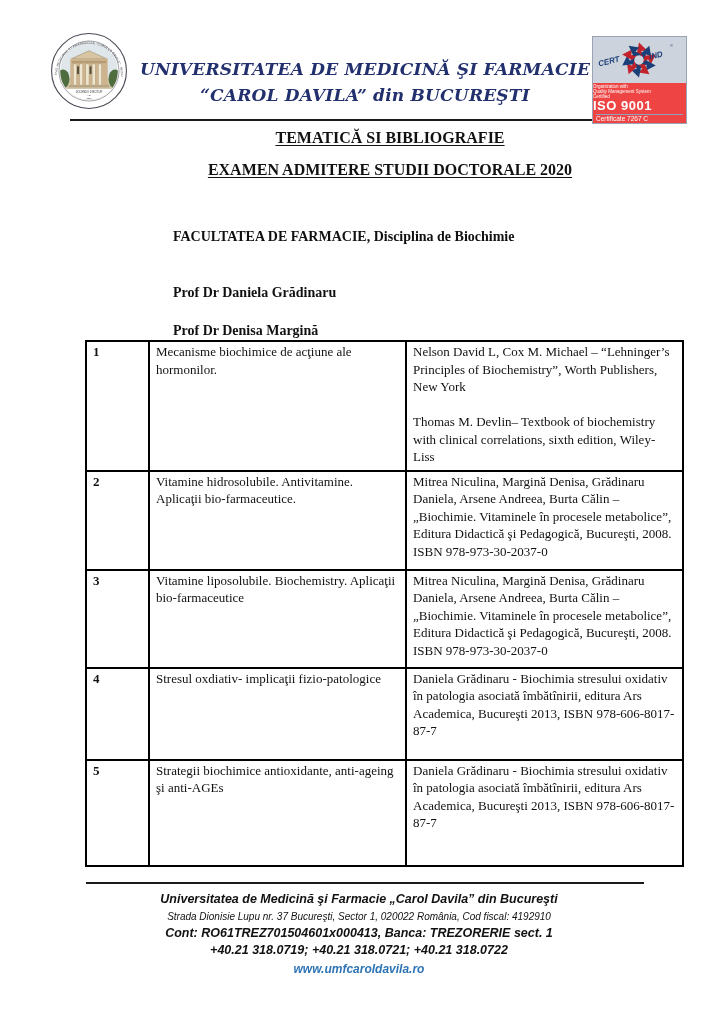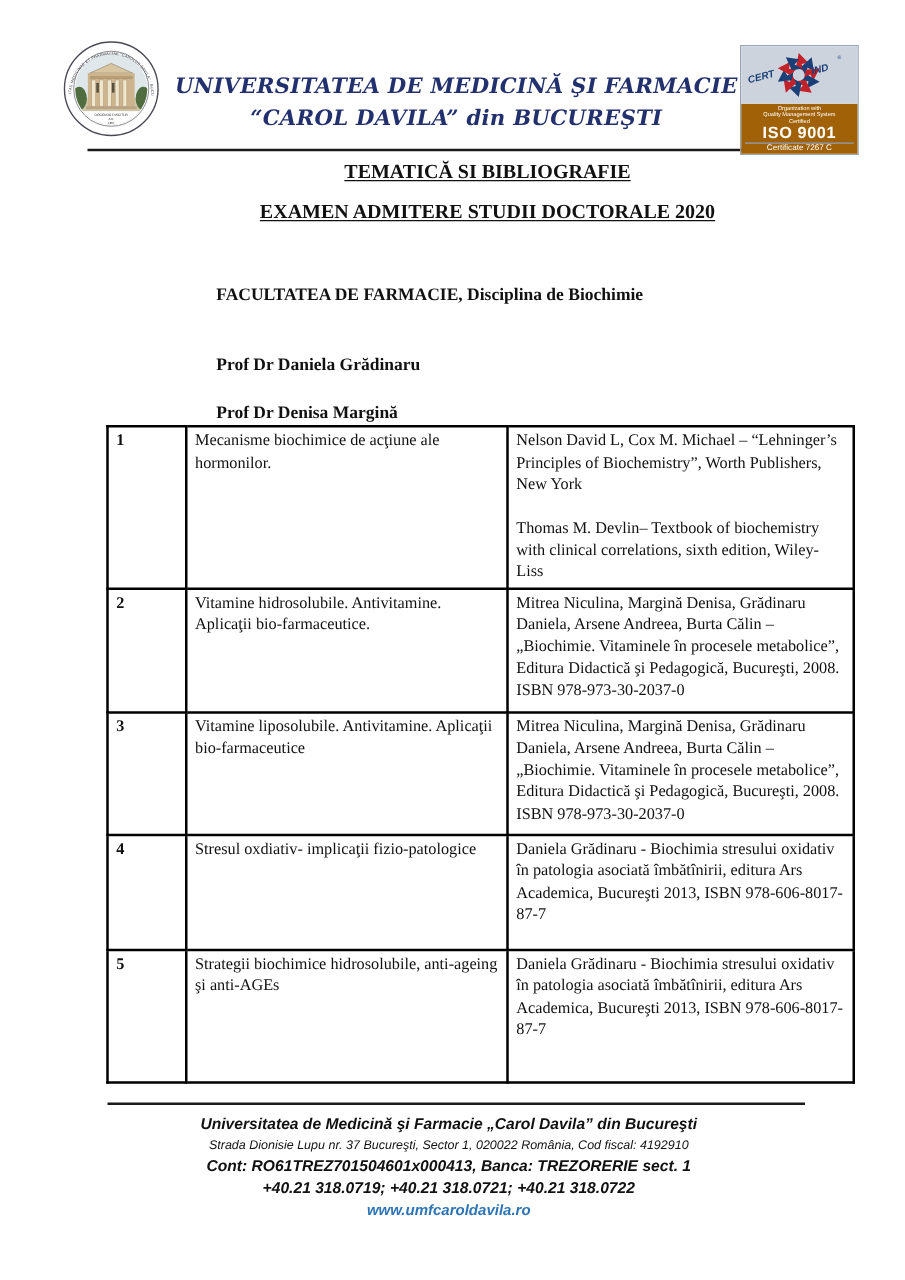--- a/index.html
+++ b/index.html
@@ -18,21 +18,21 @@
   
   .iso-badge{position:absolute;left:592px;top:36px;width:93px;height:86px;
     border:1px solid #9aa4b5;display:flex;flex-direction:column;font-family:"Liberation Sans",sans-serif;}
   .iso-top{background:#1e3a6e;color:#fff;font-size:4.5px;text-align:center;line-height:7px;height:7px;white-space:nowrap;overflow:hidden;}
   .iso-mid{background:#ccd3dd;flex:0 0 46px;position:relative;}
   .iso-mid svg{position:absolute;left:24px;top:1px;}
   .cert-word{position:absolute;font-style:italic;font-weight:bold;color:#1b3f77;font-size:8px;transform:rotate(-14deg);}
   .cert-left{left:5px;top:20px;}
   .cert-right{left:56px;top:14px;}
   .reg-mark{position:absolute;left:77px;top:6px;font-size:4px;color:#1b3f77;}
-  .iso-bottom{background:#a16207;color:#fff;text-align:center;flex:1;padding-top:1px;}
+  .iso-bottom{background:#ef4444;color:#fff;text-align:left;flex:1;padding-top:1px;}
   .iso-org{font-size:4.5px;line-height:5px;}
   .iso-name{font-size:13px;font-weight:bold;line-height:14px;letter-spacing:.5px;}
   .iso-cert{font-size:6.5px;line-height:8px;border-top:.5px solid #8fa0c0;margin:1px 3px 0 3px;}
   
   .h-main{position:absolute;left:0;width:724px;text-align:center;font-weight:bold;font-size:16px;padding-left:28px;}
   .h-main span{text-decoration:underline;text-underline-offset:2px;}
   .h1{top:129px;}
   .h2{top:161px;}
   .faculty{position:absolute;left:173px;top:229px;font-weight:bold;font-size:14px;text-align:center;}
   .prof{position:absolute;left:173px;font-weight:bold;font-size:14px;margin-top:18px;}
@@ -160,31 +160,31 @@
 
 Thomas M. Devlin– Textbook of biochemistry with clinical correlations, sixth edition, Wiley-Liss</td>
     </tr>
     <tr class="r2">
       <td class="num">2</td>
       <td class="topic">Vitamine hidrosolubile. Antivitamine. Aplicaţii bio-farmaceutice.</td>
       <td class="bib">Mitrea Niculina, Margină Denisa, Grădinaru Daniela, Arsene Andreea, Burta Călin – „Biochimie. Vitaminele în procesele metabolice”, Editura Didactică şi Pedagogică, Bucureşti, 2008. ISBN 978-973-30-2037-0</td>
     </tr>
     <tr class="r3">
       <td class="num">3</td>
-      <td class="topic">Vitamine liposolubile. Antivitamine. Aplicaţii bio-farmaceutice</td>
+      <td class="topic">Vitamine liposolubile. Biochemistry. Aplicaţii bio-farmaceutice</td>
       <td class="bib">Mitrea Niculina, Margină Denisa, Grădinaru Daniela, Arsene Andreea, Burta Călin – „Biochimie. Vitaminele în procesele metabolice”, Editura Didactică şi Pedagogică, Bucureşti, 2008. ISBN 978-973-30-2037-0</td>
     </tr>
     <tr class="r4">
       <td class="num">4</td>
       <td class="topic">Stresul oxdiativ- implicaţii fizio-patologice</td>
       <td class="bib">Daniela Grădinaru - Biochimia stresului oxidativ în patologia asociată îmbătînirii, editura Ars Academica, Bucureşti 2013, ISBN 978-606-8017-87-7</td>
     </tr>
     <tr class="r5">
       <td class="num">5</td>
-      <td class="topic">Strategii biochimice hidrosolubile, anti-ageing şi anti-AGEs</td>
+      <td class="topic">Strategii biochimice antioxidante, anti-ageing şi anti-AGEs</td>
       <td class="bib">Daniela Grădinaru - Biochimia stresului oxidativ în patologia asociată îmbătînirii, editura Ars Academica, Bucureşti 2013, ISBN 978-606-8017-87-7</td>
     </tr>
   </tbody>
 </table>
 
 <div class="ftr-rule"></div>
 <div class="footer">
   <div class="f-line f-bold">Universitatea de Medicină şi Farmacie „Carol Davila” din Bucureşti</div>
   <div class="f-line">Strada Dionisie Lupu nr. 37 Bucureşti, Sector 1, 020022 România, Cod fiscal: 4192910</div>
   <div class="f-line f-bold">Cont: RO61TREZ701504601x000413, Banca: TREZORERIE sect. 1</div>

